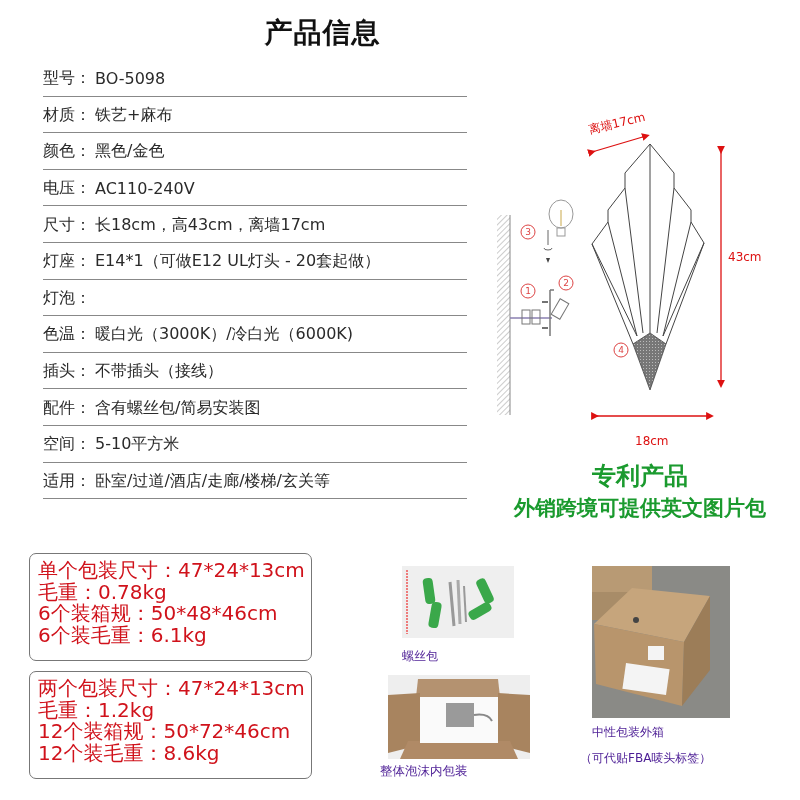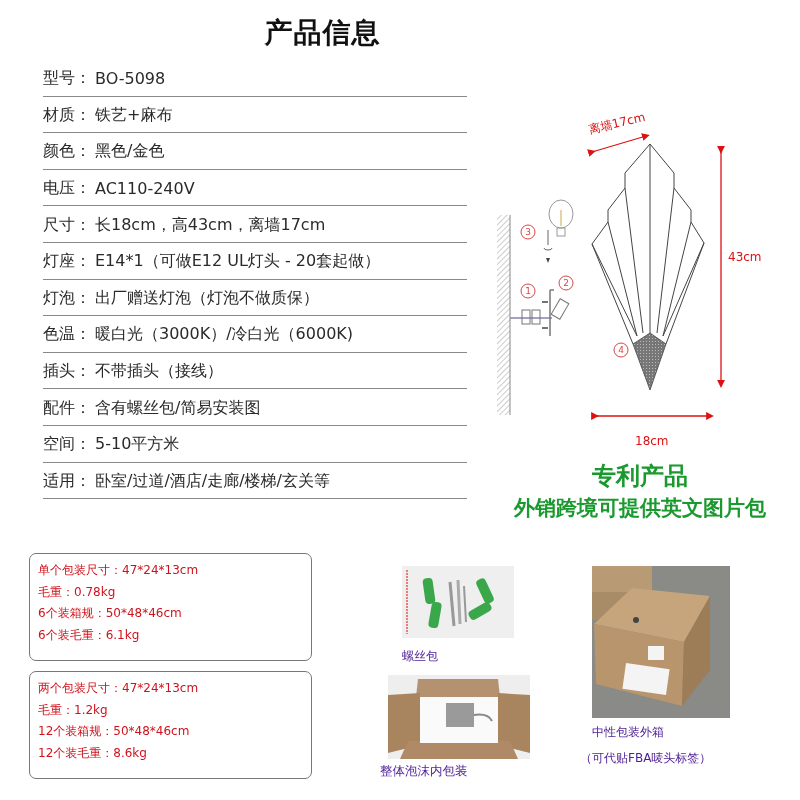--- a/index.html
+++ b/index.html
@@ -17,21 +17,21 @@
   .diagram { position:absolute; left:480px; top:100px; width:300px; height:340px; }
   .dim-label { position:absolute; color:#d11; font-size:12px; }
 
   .green { position:absolute; left:480px; width:320px; text-align:center;
            color:#1a9a2e; font-weight:bold; }
   .green.l1 { top:460px; font-size:24px; }
   .green.l2 { top:494px; font-size:21px; }
 
   .pack-box { position:absolute; left:29px; width:283px; border:1.5px solid #777;
               border-radius:7px; box-sizing:border-box; padding:6px 0 0 8px;
-              color:#d0121b; font-size:12px; line-height:21.5px; }
+              color:#d0121b; font-size:20px; line-height:21.5px; }
   .pack-box.a { top:553px; height:108px; }
   .pack-box.b { top:671px; height:108px; }
 
   .photo { position:absolute; overflow:hidden; }
   .caption { position:absolute; color:#4c1d95; font-size:12px; text-align:left; }
 </style>
 </head>
 <body>
 
 <div class="title">产品信息</div>
@@ -63,21 +63,20 @@
       <span class="spec-val">长18cm，高43cm，离墙17cm</span>
     </div>
   <div class="spec-row">
       <span class="spec-key">灯座</span>
       <span class="spec-sep">：</span>
       <span class="spec-val">E14*1（可做E12 UL灯头 - 20套起做）</span>
     </div>
   <div class="spec-row">
       <span class="spec-key">灯泡</span>
       <span class="spec-sep">：</span>
-      <span class="spec-val">出厂赠送灯泡（灯泡不做质保）</span>
     </div>
   <div class="spec-row">
       <span class="spec-key">色温</span>
       <span class="spec-sep">：</span>
       <span class="spec-val">暖白光（3000K）/冷白光（6000K)</span>
     </div>
   <div class="spec-row">
       <span class="spec-key">插头</span>
       <span class="spec-sep">：</span>
       <span class="spec-val">不带插头（接线）</span>
@@ -175,21 +174,21 @@
 
 <div class="pack-box a">
   <div>单个包装尺寸：47*24*13cm</div>
   <div>毛重：0.78kg</div>
   <div>6个装箱规：50*48*46cm</div>
   <div>6个装毛重：6.1kg</div>
 </div>
 <div class="pack-box b">
   <div>两个包装尺寸：47*24*13cm</div>
   <div>毛重：1.2kg</div>
-  <div>12个装箱规：50*48*46cm</div>
+  <div>12个装箱规：50*72*46cm</div>
   <div>12个装毛重：8.6kg</div>
 </div>
 
 <div class="photo" style="left:402px;top:566px;width:112px;height:72px;background:#f1f1f1;">
   <svg width="112" height="72">
     <rect x="0" y="0" width="112" height="72" fill="#efefef"></rect>
     <line x1="5" y1="4" x2="5" y2="68" stroke="#e55" stroke-width="1.5" stroke-dasharray="2,1"></line>
     <rect x="22" y="12" width="10" height="26" rx="4" fill="#3aa84a" transform="rotate(-8 27 25)"></rect>
     <rect x="28" y="36" width="10" height="26" rx="4" fill="#3aa84a" transform="rotate(10 33 49)"></rect>
     <rect x="78" y="12" width="10" height="26" rx="4" fill="#3aa84a" transform="rotate(-25 83 25)"></rect>

